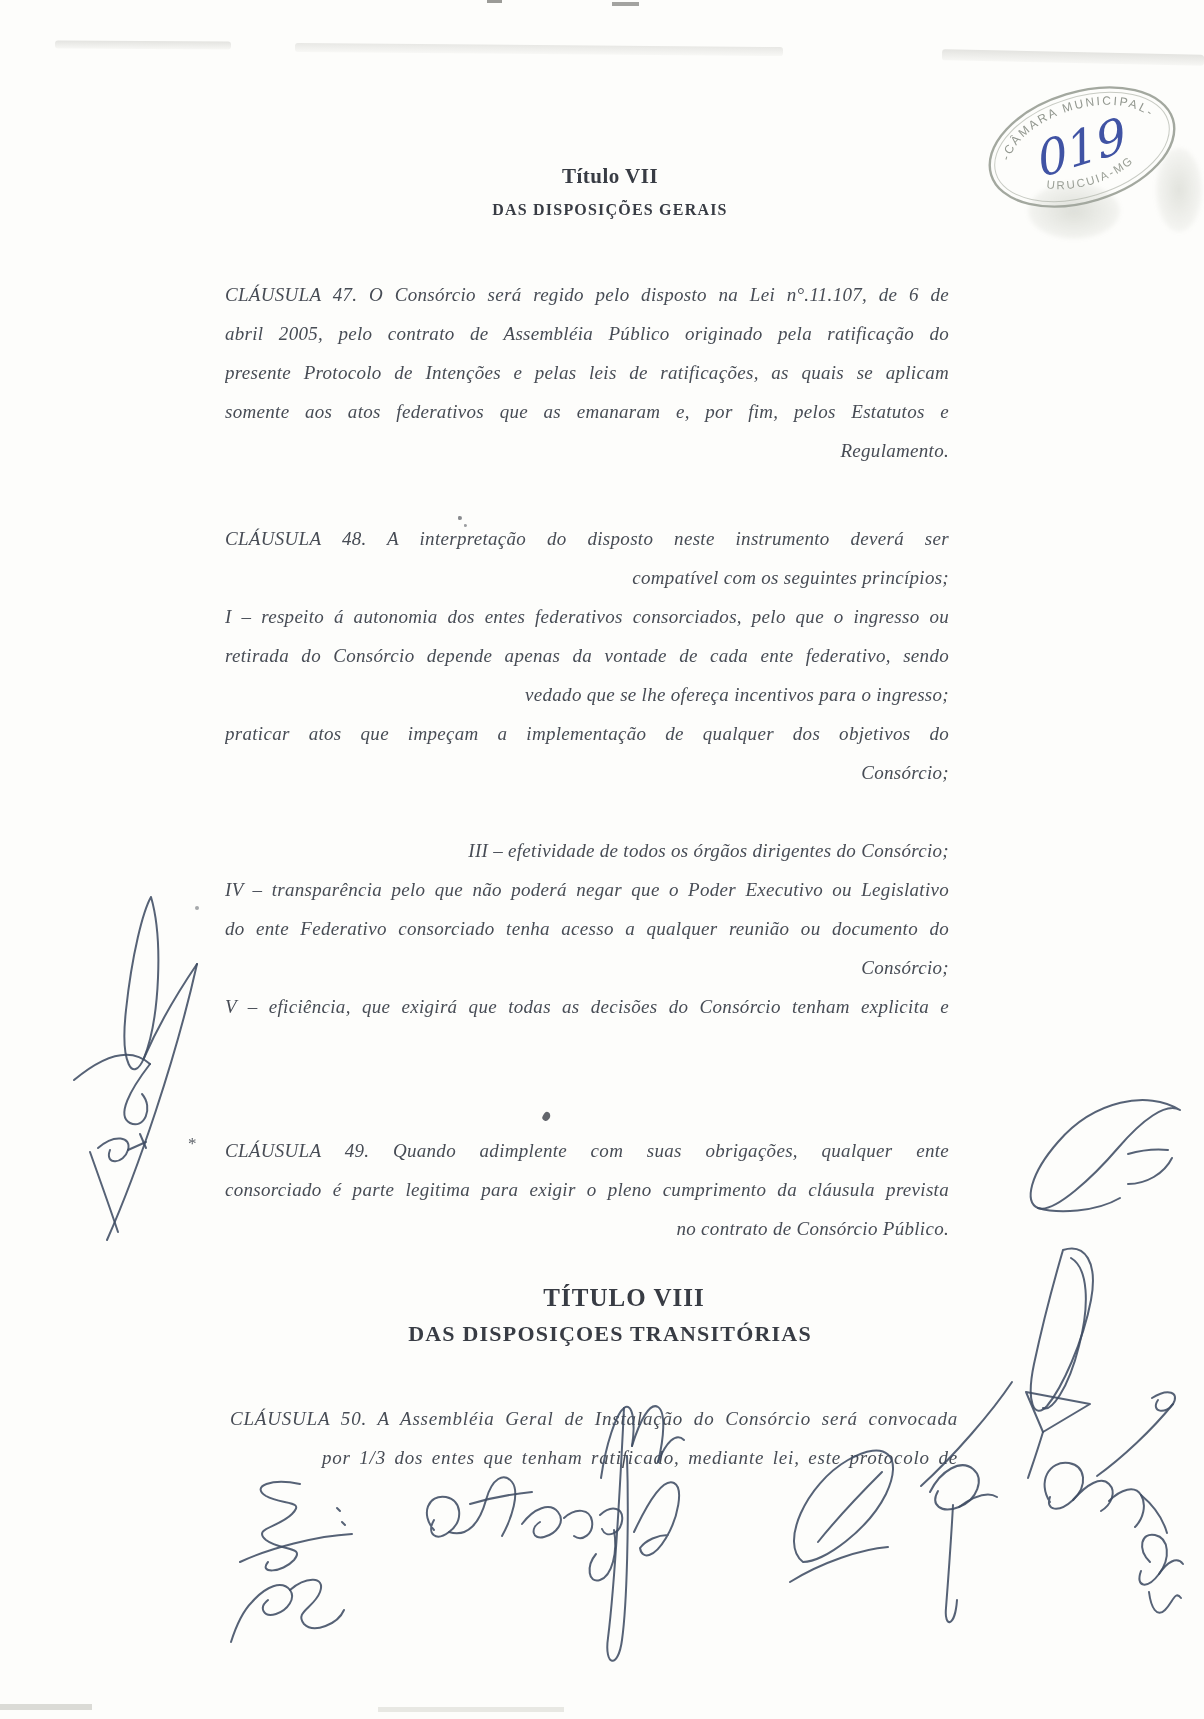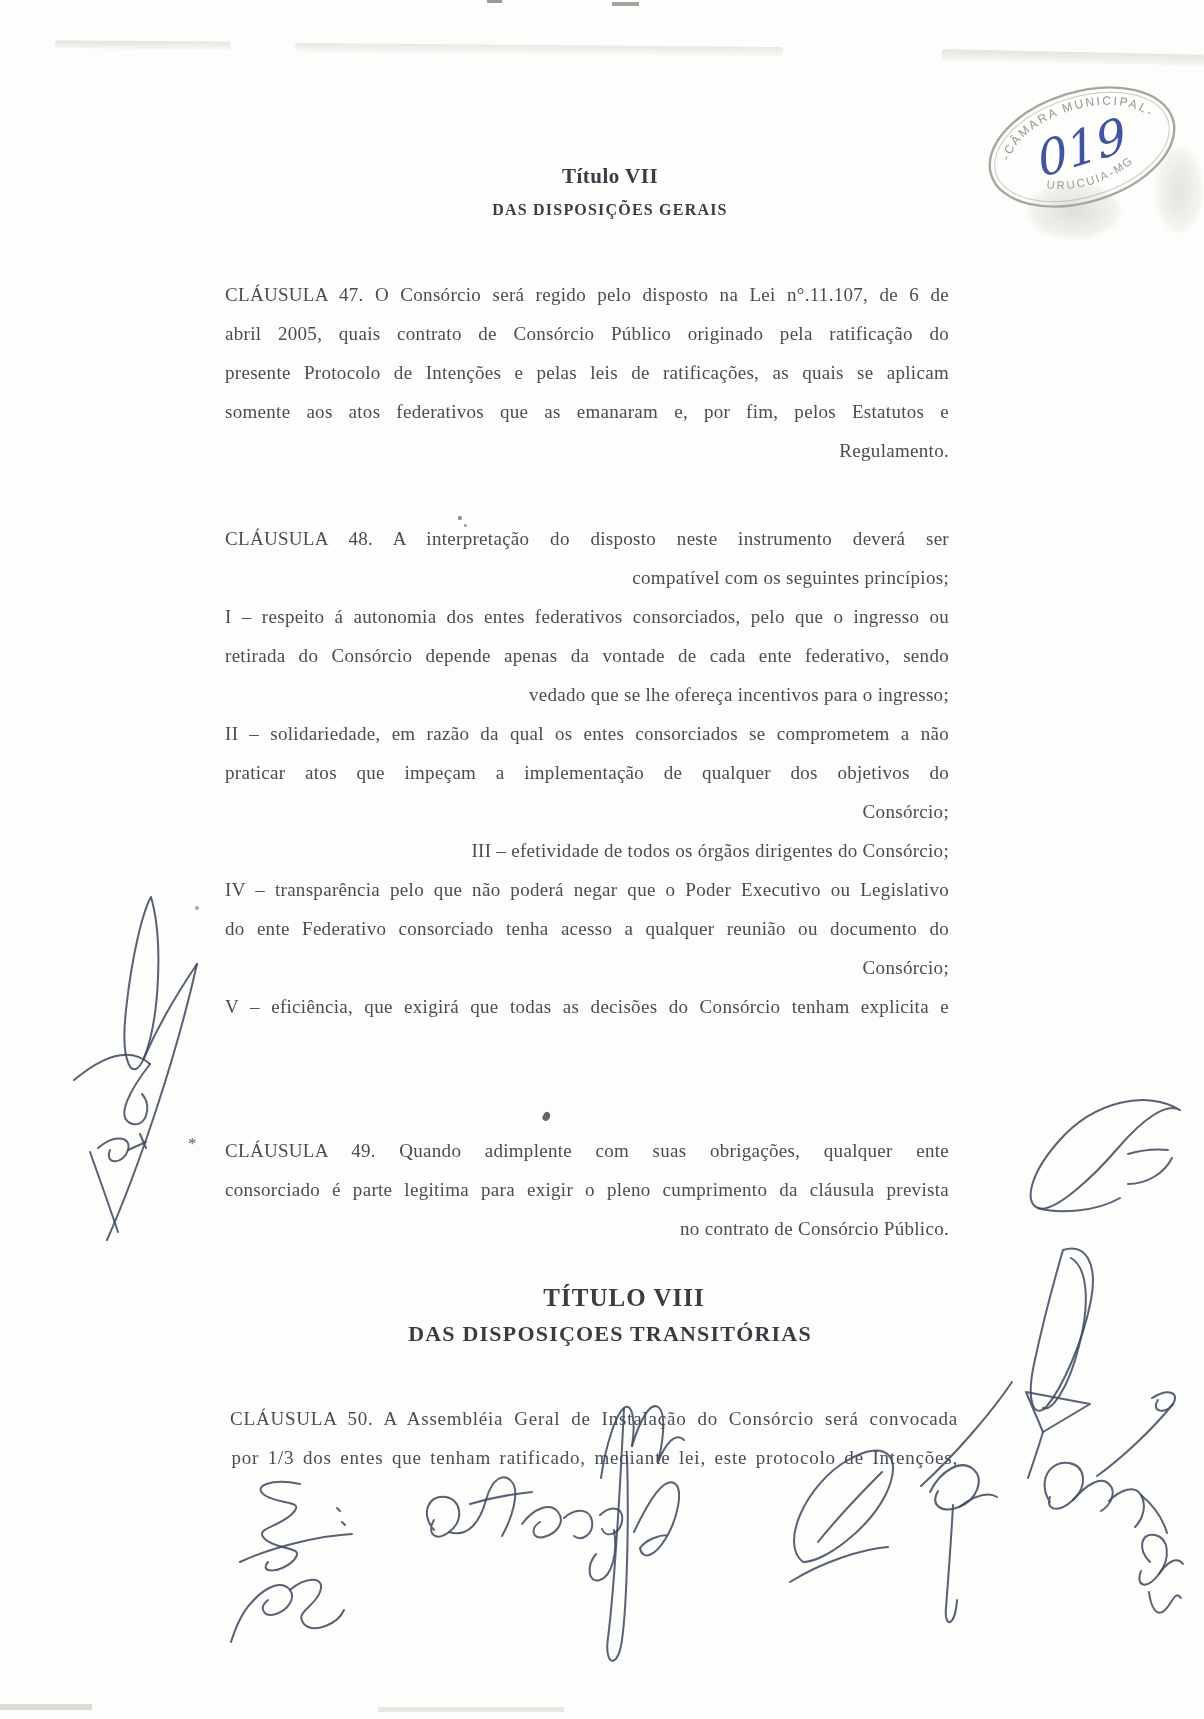--- a/index.html
+++ b/index.html
@@ -5,21 +5,21 @@
   * { margin:0; padding:0; box-sizing:border-box; }
   html,body { background:#ffffff; }
   body { font-family:"Liberation Serif", serif; }
   .page {
     position:relative; width:1204px; height:1719px;
     background:#fdfdfb; overflow:hidden; margin:0 auto;
   }
 
   
   .para { position:absolute; left:225px; width:724px; color:#474c55; font-size:19px;
-          letter-spacing:.3px; }
+          letter-spacing:.3px;font-style:italic; }
   .line { height:39px; line-height:39px; overflow:hidden; text-align:right; }
   .line.jl { text-align:justify; text-align-last:justify; }
   .line.jl::after { content:""; display:inline-block; width:100%; }
   .para.wide { left:230px; width:728px; letter-spacing:.8px; word-spacing:3px; }
 
   .heading { position:absolute; left:8px; width:100%; text-align:center; color:#383c44;
              font-weight:bold; }
   .kicker7 { top:164px; font-size:21px; letter-spacing:.5px; }
   .head7   { top:201px; font-size:16px; letter-spacing:1.2px; }
   .kicker8 { top:1284px; font-size:25px; letter-spacing:1px;padding-left:28px; }
@@ -90,36 +90,35 @@
       </text>
       <text x="0" y="17" text-anchor="middle" font-family="DejaVu Serif, serif" font-style="italic" font-size="48" fill="#4053a4" transform="skewX(-6)">019</text>
     </g>
   </svg>
 
   <div class="heading kicker7">Título VII</div>
   <div class="heading head7">DAS DISPOSIÇÕES GERAIS</div>
 
   <div class="para" style="top:275px">
       <div class="line jl">CLÁUSULA 47. O Consórcio será regido pelo disposto na Lei n°.11.107, de 6 de</div>
-      <div class="line jl">abril 2005, quais contrato de Consórcio Público originado pela ratificação do</div>
+      <div class="line jl">abril 2005, pelo contrato de Assembléia Público originado pela ratificação do</div>
       <div class="line jl">presente Protocolo de Intenções e pelas leis de ratificações, as quais se aplicam</div>
       <div class="line jl">somente aos atos federativos que as emanaram e, por fim, pelos Estatutos e</div>
       <div class="line">Regulamento.</div>
     </div>
   <div class="para" style="top:519px">
       <div class="line jl">CLÁUSULA 48. A interpretação do disposto neste instrumento deverá ser</div>
       <div class="line">compatível com os seguintes princípios;</div>
     </div>
   <div class="para" style="top:597px">
       <div class="line jl">I – respeito á autonomia dos entes federativos consorciados, pelo que o ingresso ou</div>
       <div class="line jl">retirada do Consórcio depende apenas da vontade de cada ente federativo, sendo</div>
       <div class="line">vedado que se lhe ofereça incentivos para o ingresso;</div>
     </div>
   <div class="para" style="top:714px">
-      <div class="line jl">II – solidariedade, em razão da qual os entes consorciados se comprometem a não</div>
       <div class="line jl">praticar atos que impeçam a implementação de qualquer dos objetivos do</div>
       <div class="line">Consórcio;</div>
     </div>
   <div class="para" style="top:831px">
       <div class="line">III – efetividade de todos os órgãos dirigentes do Consórcio;</div>
     </div>
   <div class="para" style="top:870px">
       <div class="line jl">IV – transparência pelo que não poderá negar que o Poder Executivo ou Legislativo</div>
       <div class="line jl">do ente Federativo consorciado tenha acesso a qualquer reunião ou documento do</div>
       <div class="line">Consórcio;</div>

